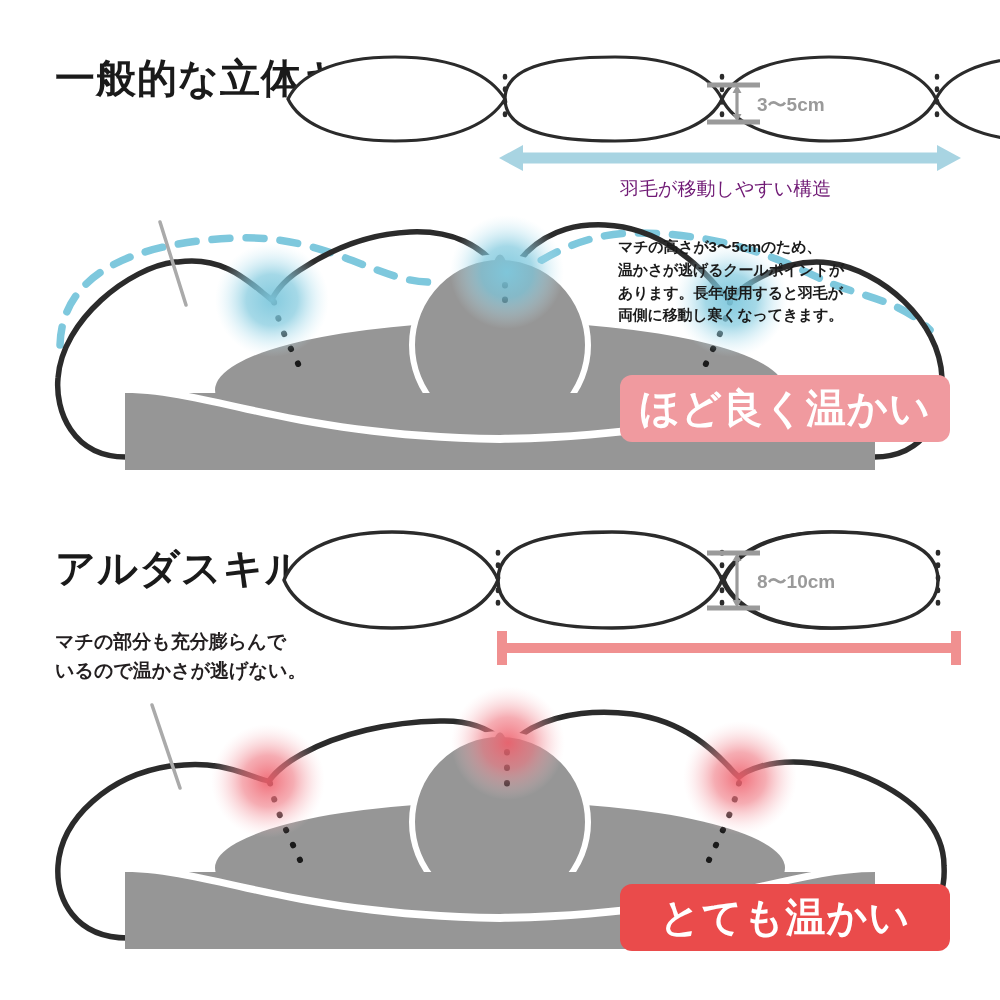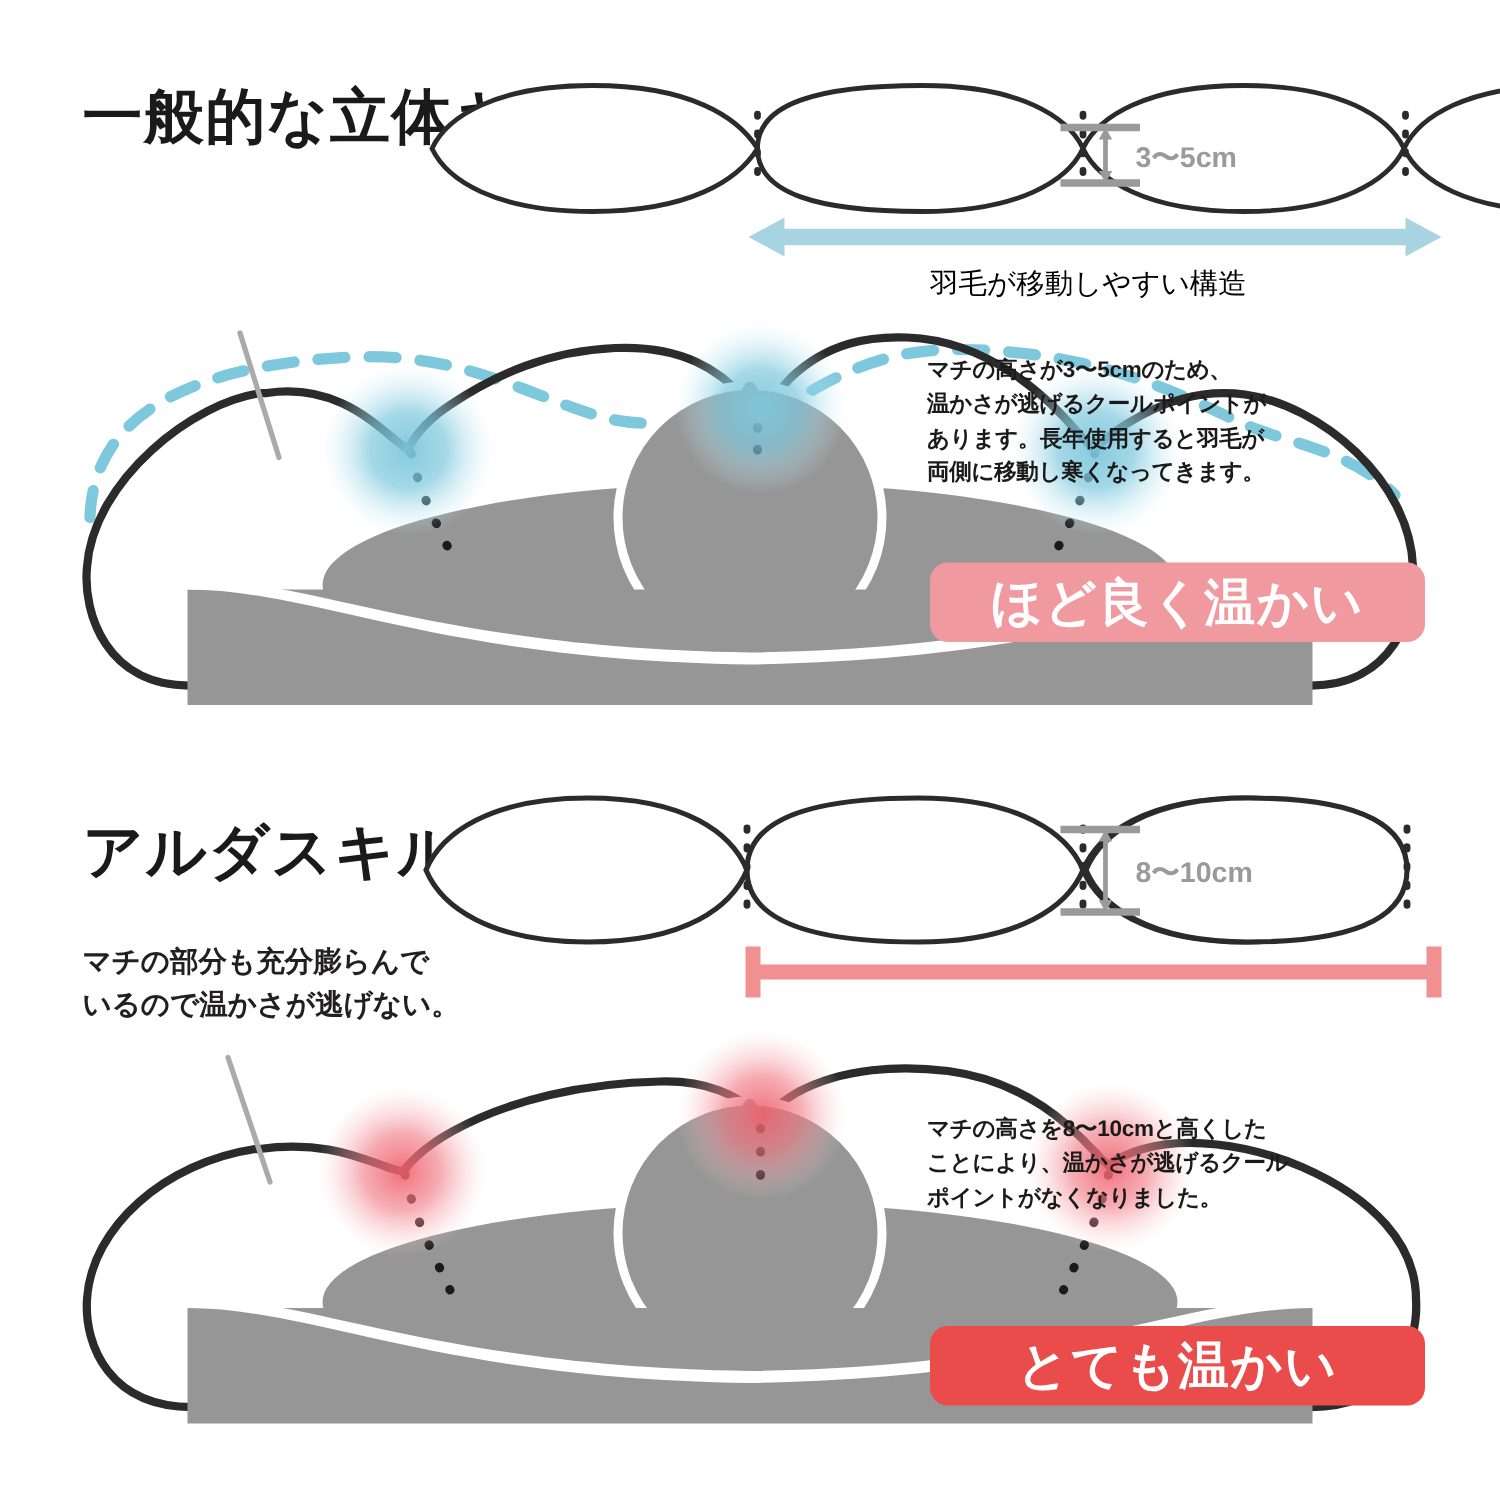--- a/index.html
+++ b/index.html
@@ -54,46 +54,46 @@
     color: #1a1a1a;
     white-space: pre-line;
     letter-spacing: -0.2px;
   }
   #body-standard { left: 618px; top: 236px; width: 350px; }
   #body-ardas    { left: 618px; top: 742px; width: 350px; }
 
   .badge {
     position: absolute;
     width: 330px;
-    height: 53px;
+    height: 67px;
     border-radius: 12px;
     display: flex;
     align-items: center;
     justify-content: center;
     color: #ffffff;
-    font-size: 34px;
+    font-size: 40px;
     font-weight: bold;
     letter-spacing: 1px;
   }
   #badge-standard { left: 620px; top: 375px; background: #f09a9f; }
   #badge-ardas    { left: 620px; top: 868px; background: #ea4b4b; }
 
   .svg-layer {
     position: absolute;
     left: 0;
     top: 0;
     width: 1000px;
     height: 500px;
     overflow: visible;
   }
 
   .diagram-note {
     position: absolute;
     font-size: 19px;
-    color: #000000;
+    color: #701a75;
     white-space: nowrap;
   }
   #note-standard { left: 620px; top: 176px; }
   #note-ardas    { left: 508px; top: 672px; }
 
   .dim-label {
     font-size: 19px;
     font-weight: bold;
     fill: #9a9a9a;
     font-family: "Liberation Sans", "DejaVu Sans", sans-serif;
@@ -291,18 +291,15 @@
 
       <circle cx="268" cy="281" r="57" fill="url(#glowPink)"></circle>
       <circle cx="508" cy="243" r="57" fill="url(#glowPink)"></circle>
       <circle cx="740" cy="278" r="57" fill="url(#glowPink)"></circle>
 
       <line x1="152" y1="205" x2="180" y2="288" stroke="#aaaaaa" stroke-width="3.5" stroke-linecap="round"></line>
     </g>
   </svg>
 
 
-  <div class="body-text" id="body-ardas" style="top:242px;">マチの高さを8〜10cmと高くした
-ことにより、温かさが逃げるクール
-ポイントがなくなりました。</div>
 
   <div class="badge" id="badge-ardas" style="top:384px;">とても温かい</div>
 </div>
 
 </body></html>

